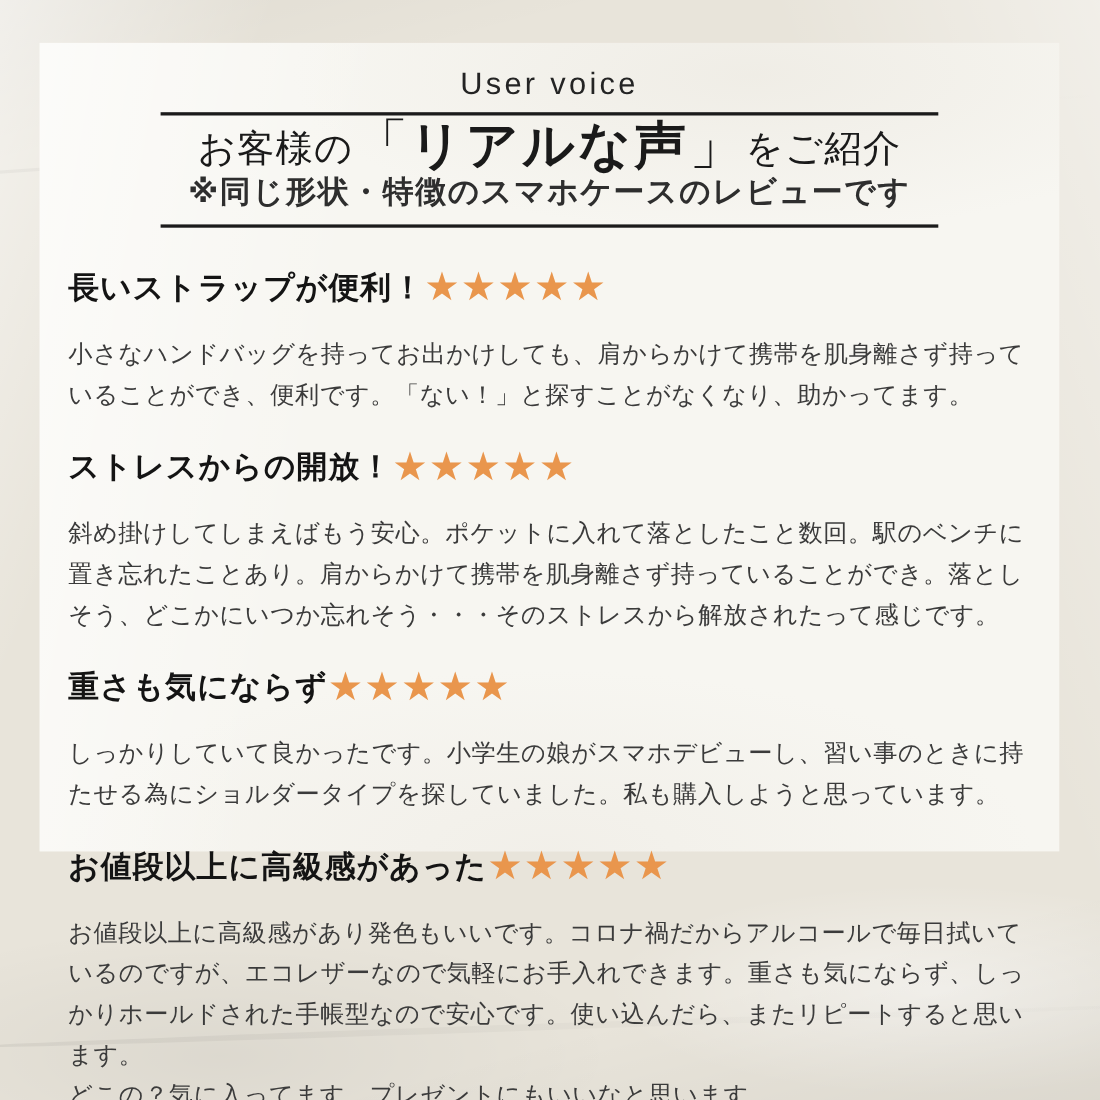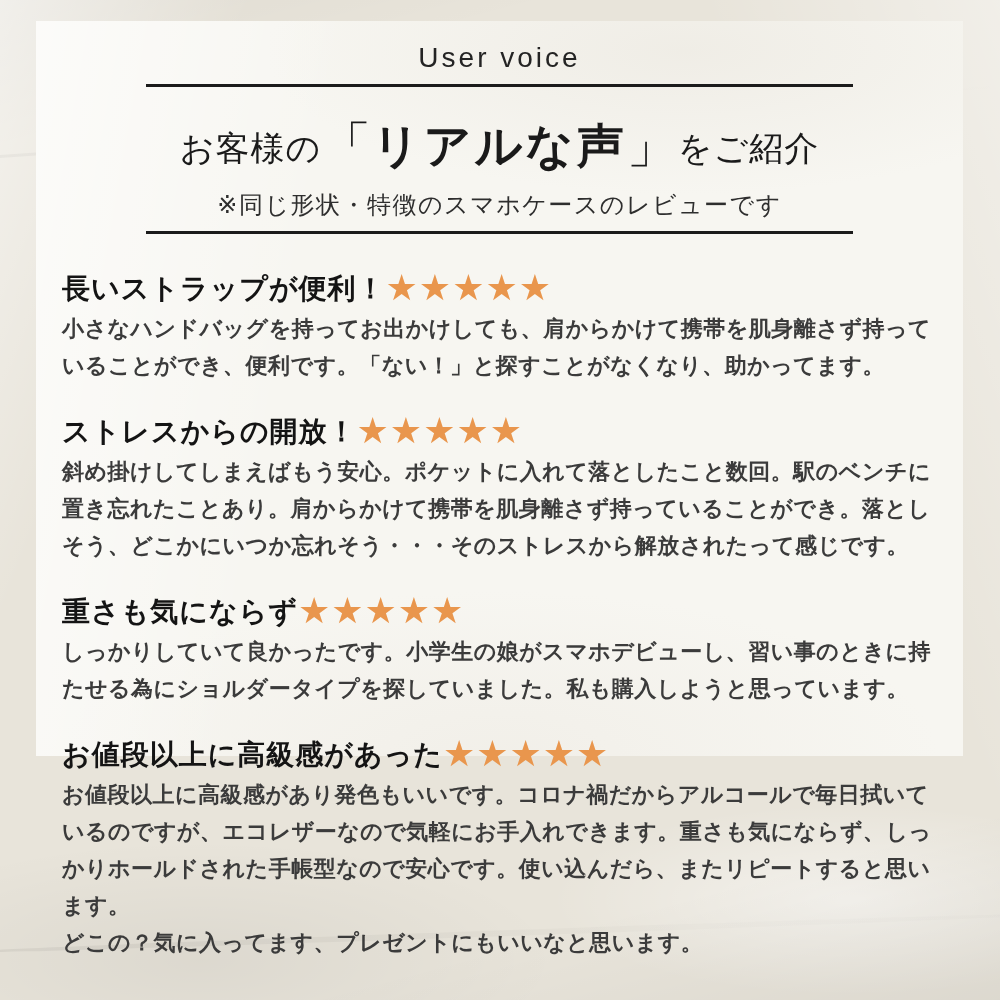--- a/index.html
+++ b/index.html
@@ -31,21 +31,21 @@
   }
   .crease.c2 {
     left: -40px; top: 930px; width: 1100px; height: 6px;
     background: linear-gradient(90deg, rgba(0,0,0,0.06), rgba(0,0,0,0.01) 70%);
     transform: rotate(-2deg);
     border-radius: 50%;
   }
   .card {
     position: absolute;
     left: 36px;
-    top: 21px;
+    top: 39px;
     width: 927px;
     height: 735px;
     background-color: #f7f6f1;
     background-image:
       linear-gradient(100deg, rgba(255,255,255,0.6) 0%, rgba(255,255,255,0) 30%),
       radial-gradient(ellipse 700px 240px at 70% 4%, rgba(232,228,219,0.5), rgba(232,228,219,0) 60%),
       radial-gradient(ellipse 800px 300px at 50% 100%, rgba(235,231,223,0.45), rgba(235,231,223,0) 55%);
     box-sizing: border-box;
   }
 
@@ -63,45 +63,45 @@
   }
   .rule {
     width: 707px;
     height: 0;
     border-top: 3px solid #1b1b1b;
     margin: 0 auto;
   }
   .rule-top { margin-top: 10px; }
   .rule-bottom { margin-top: 10px; }
   .hd-title {
-    margin-top: 18px;
+    margin-top: 6px;
     font-size: 34px;
     font-weight: 400;
     color: #1a1a1a;
     letter-spacing: 1px;
-    line-height: 80px;
+    line-height: 40px;
     white-space: nowrap;
   }
   .hd-title .bracket {
     font-size: 50px;
     font-weight: 300;
     vertical-align: -2px;
   }
   .hd-title .hl {
     font-size: 47px;
     font-weight: 900;
     letter-spacing: 3px;
     vertical-align: -2px;
   }
   .hd-sub {
     margin-top: 1px;
-    font-size: 24px;
+    font-size: 28px;
     letter-spacing: 1.5px;
     color: #2e2e2e;
-    font-weight: 400;
+    font-weight: 700;
   }
 
   
   .reviews {
     margin: 37px 14px 0 26px;
   }
   .review { margin-bottom: 30px; }
   .review-head {
     display: flex;
     align-items: center;
@@ -116,23 +116,23 @@
   }
   .stars {
     font-size: 36px;
     line-height: 1;
     letter-spacing: 1px;
     color: #e9964d;
     position: relative;
     top: -1px;
   }
   .review-body {
-    margin-top: 3px;
+    margin-top: 23px;
     font-size: 22px;
-    font-weight: 700;
+    font-weight: 400;
     color: #3b3b3b;
     line-height: 37px;
     letter-spacing: 0.5px;
     max-width: 888px;
     white-space: pre-line;
     text-align: left;
   }
 </style>
 </head>
 <body>

